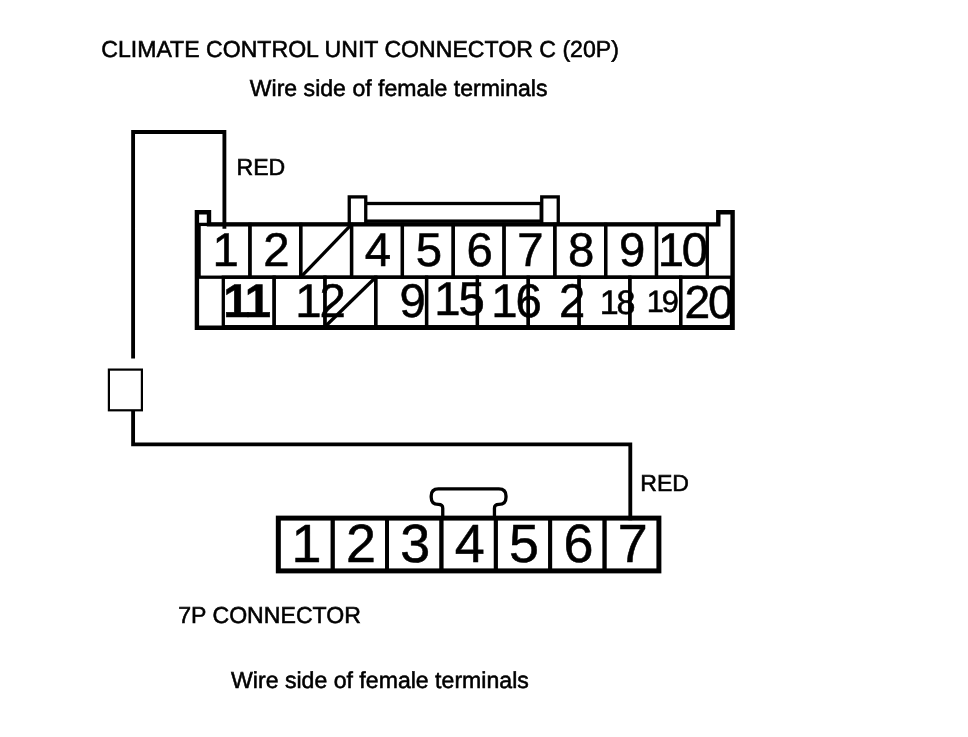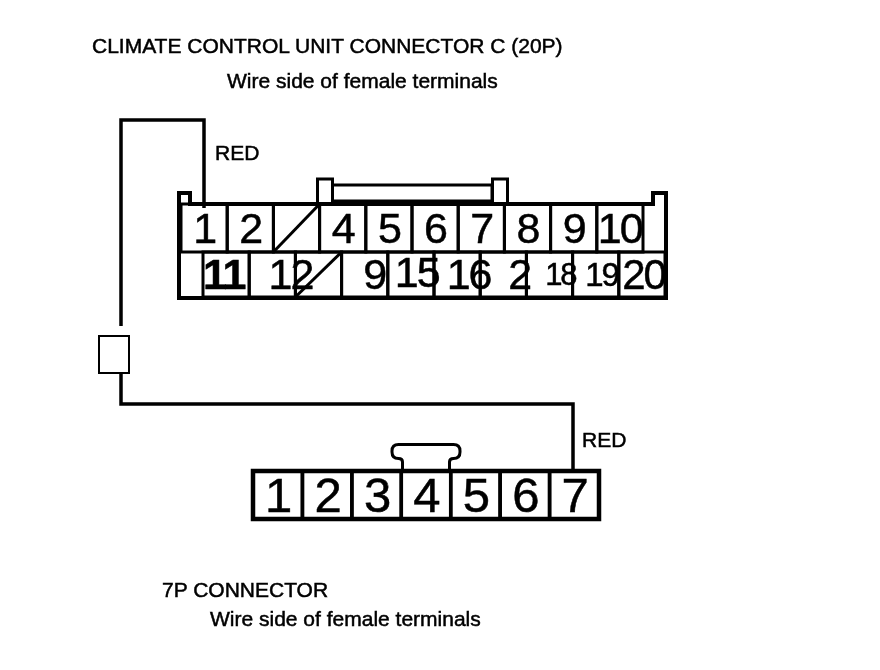--- a/index.html
+++ b/index.html
@@ -80,21 +80,21 @@
       <polyline points="204,208 204,120 121,120 121,326" fill="none" stroke="currentColor" stroke-width="3.5"></polyline>
       <rect x="99" y="336" width="30" height="37" fill="var(--paper)" stroke="currentColor" stroke-width="2"></rect>
       <polyline points="121,373 121,404 573,404 573,473" fill="none" stroke="currentColor" stroke-width="3.5"></polyline>
     </g>
   </svg>
 
   <div class="lbl" style="left:92px;  top:35px;">CLIMATE CONTROL UNIT CONNECTOR C (20P)</div>
   <div class="lbl" style="left:227px; top:70px;">Wire side of female terminals</div>
   <div class="lbl" style="left:215px; top:142px;">RED</div>
   <div class="lbl" style="left:582px; top:429px;">RED</div>
-  <div class="lbl" style="left:162px; top:579px;">7P CONNECTOR</div>
+  <div class="lbl" style="left:162px; top:549px;">7P CONNECTOR</div>
   <div class="lbl" style="left:210px; top:608px;">Wire side of female terminals</div>
 
   <div id="row1" class="pinrow" style="left: 181px; top: 204px; width: 462px; height: 48px;">
       <div class="pincell" style="width: 46.2px; font-size: 43px;">
         <span>1</span>
       </div>
       <div class="pincell" style="width: 46.2px; font-size: 43px;">
         <span>2</span>
       </div>
       <div class="pincell" style="width: 46.2px; font-size: 43px;"></div>
@@ -136,21 +136,21 @@
       </div>
       <div class="pincell" style="width: 67px; font-size: 43px;">
         <span>16</span>
       </div>
       <div class="pincell" style="width: 46.2px; font-size: 43px;">
         <span>2</span>
       </div>
       <div class="pincell" style="width: 46.2px; font-size: 31px;">
         <span>18</span>
       </div>
-      <div class="pincell" style="width: 46.2px; font-size: 33px;">
+      <div class="pincell" style="width: 46.2px; font-size: 28px;">
         <span>19</span>
       </div>
       <div class="pincell" style="width: 46.2px; font-size: 42px;">
         <span>20</span>
       </div>
     </div>
   <div id="row7" class="pinrow" style="left: 253px; top: 471px; width: 346.01px; height: 48px;">
       <div class="pincell" style="width: 49.43px; font-size: 49px;">
         <span>1</span>
       </div>

